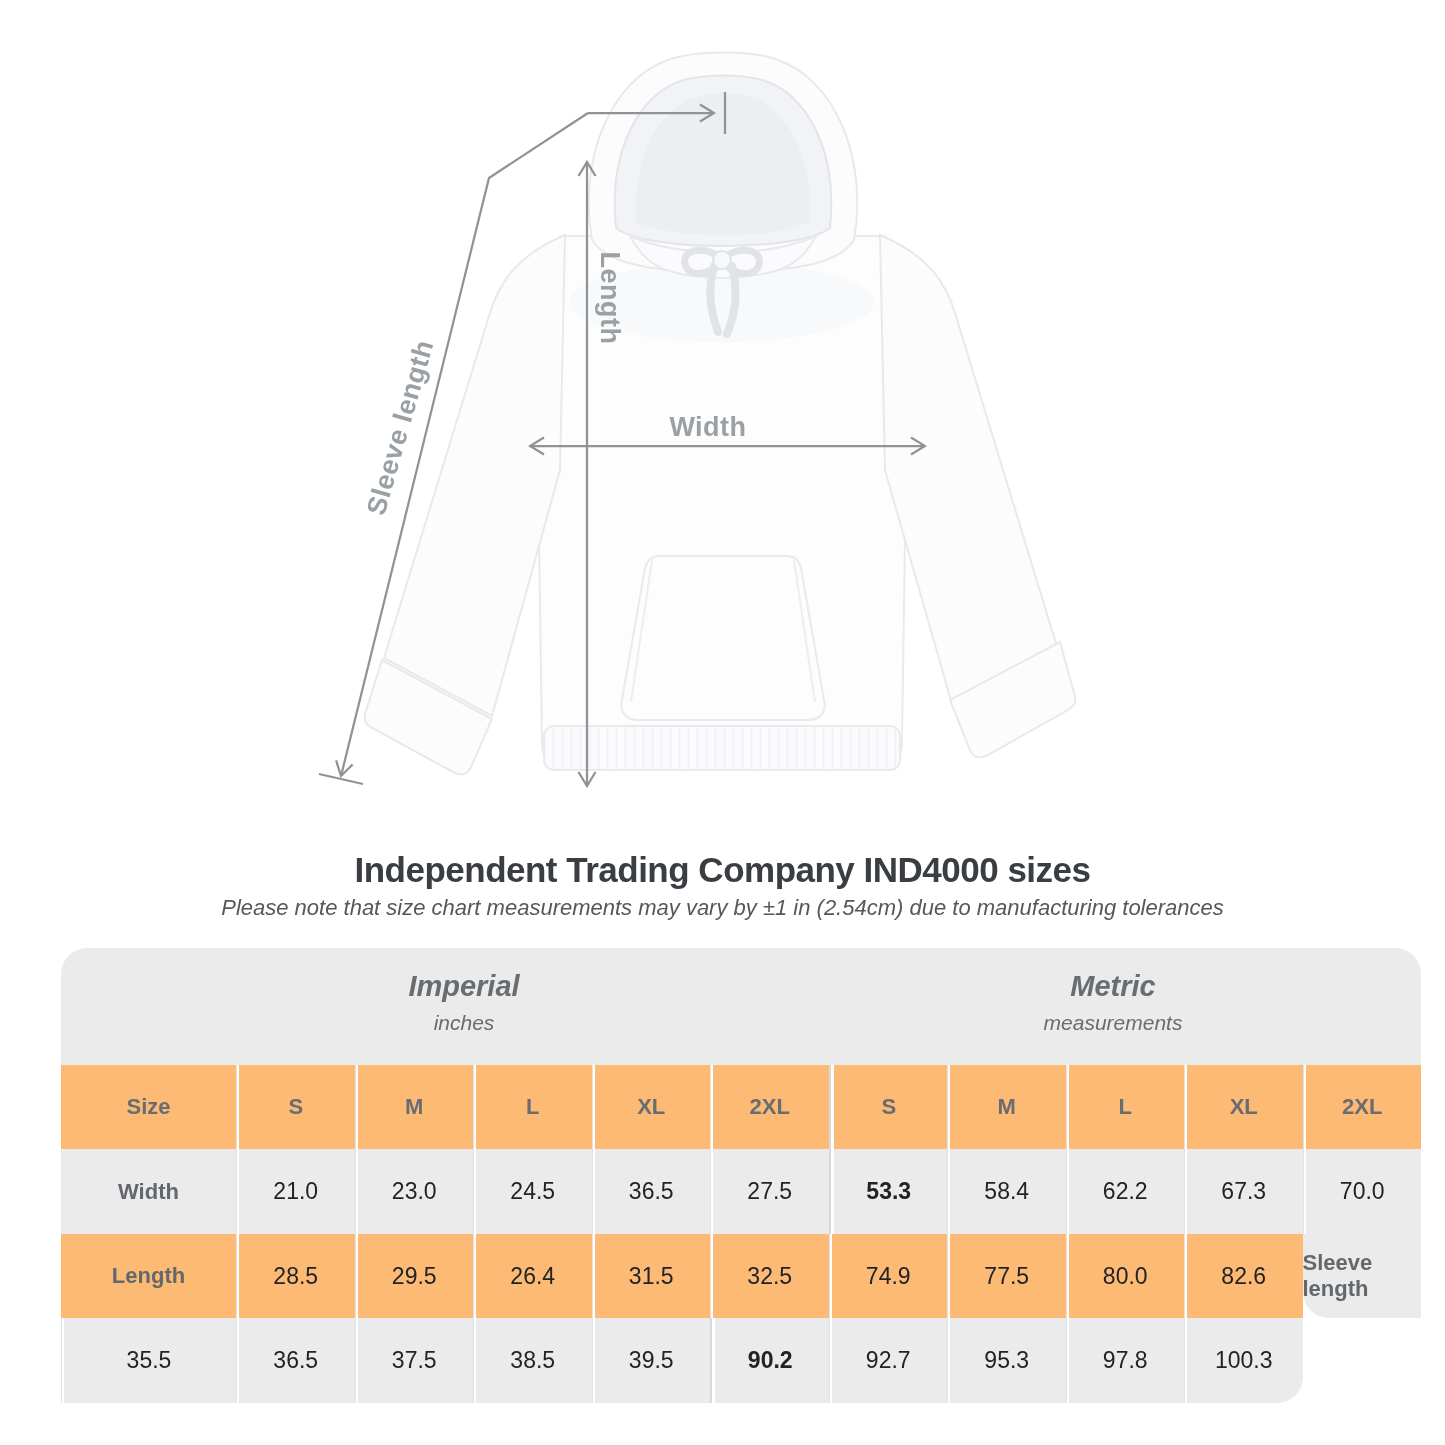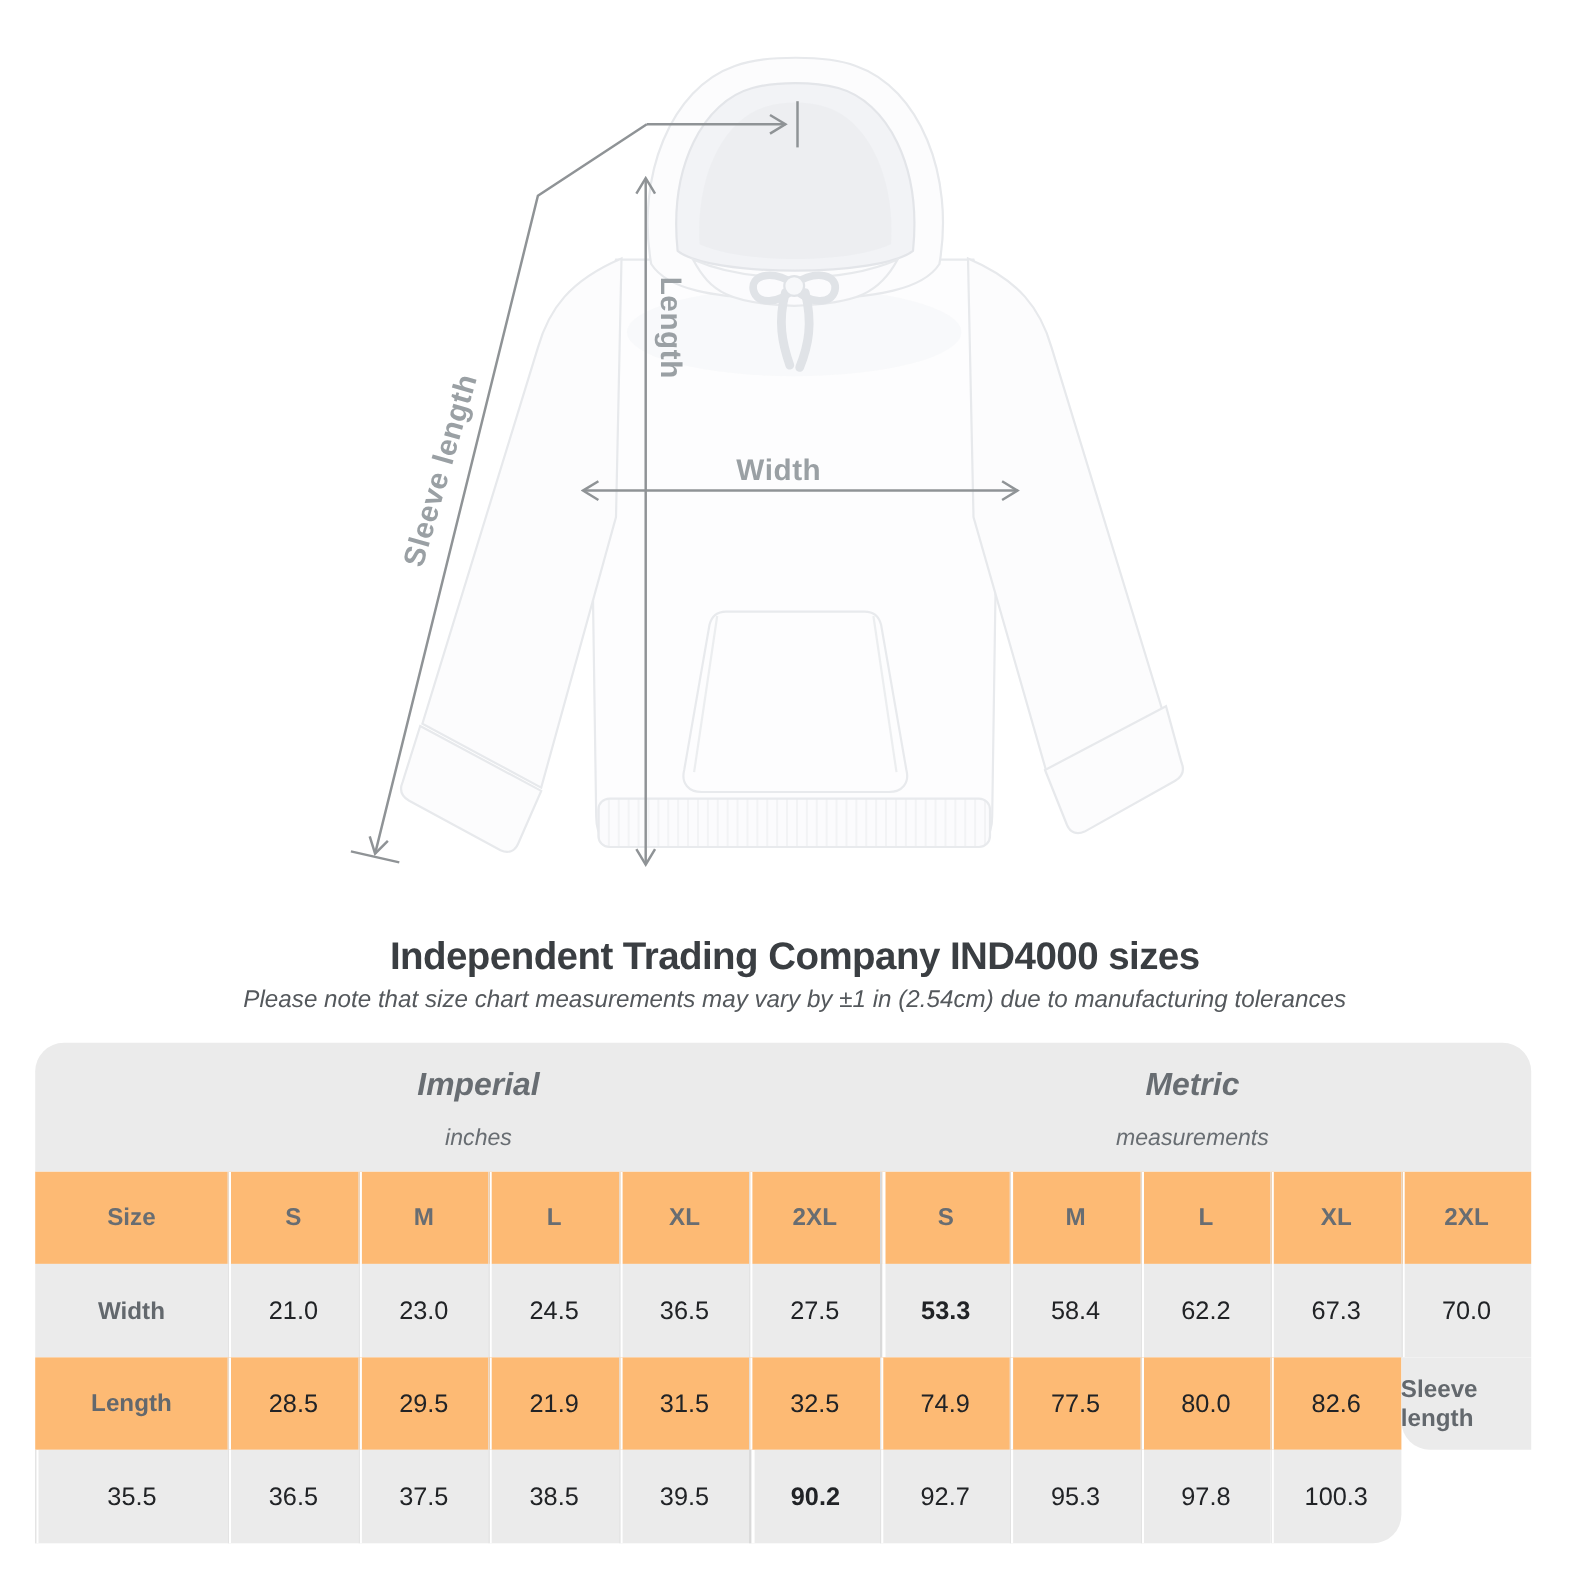--- a/index.html
+++ b/index.html
@@ -14,35 +14,35 @@
     position:absolute; left:0; top:850px; width:100%;
     text-align:center; font-size:35px; font-weight:bold; color:#3a3e42;
     letter-spacing:-0.5px;
   }
   .subtitle {
     position:absolute; left:0; top:895px; width:100%;
     text-align:center; font-size:22px; font-style:italic; color:#54585c;
   }
 
   .size-table {
-    position:absolute; left:32px; top:948px; width:1360px; height:455px;
+    position:absolute; left:61px; top:948px; width:1360px; height:455px;
     display:grid;
     grid-template-columns:175px repeat(10, 1fr);
     grid-template-rows:117px 84px 85px 84px 85px;
   }
   .band {
     grid-column:1 / -1; grid-row:1;
     background:#ebebeb; border-radius:26px 26px 0 0;
     position:relative;
   }
   .unit-stack { position:absolute; top:22px; transform:translateX(-50%); text-align:center; white-space:nowrap; }
   .unit-stack.imperial { left:403px; }
   .unit-stack.metric  { left:1052px; }
   .unit-name { font-weight:bold; font-style:italic; font-size:29px; color:#686d72; }
-  .unit-sub  { font-style:italic; font-size:21px; color:#686d72; margin-top:20px; }
+  .unit-sub  { font-style:italic; font-size:21px; color:#686d72; margin-top:8px; }
 
   .c { display:flex; align-items:center; justify-content:center; }
   .w { background:#fdba74; }
   .g { background:#ebebeb; }
   .v  { border-left:1px solid #e2e2e2; box-shadow:inset 2px 0 0 #ffffff; }
   .vm { border-left:2px solid #d9d9d9; box-shadow:inset 3px 0 0 #ffffff;font-weight:bold; }
   .hd  { font-weight:bold; font-size:22px; color:#686d72; }
   .lbl { font-weight:bold; font-size:22px; color:#63686d; }
   .val { font-size:23px; color:#212326; }
   .blc { border-bottom-left-radius:26px; }
@@ -153,21 +153,21 @@
     <div class="c g val v">27.5</div>
     <div class="c g val vm">53.3</div>
     <div class="c g val v">58.4</div>
     <div class="c g val v">62.2</div>
     <div class="c g val v">67.3</div>
     <div class="c g val v">70.0</div>
 
     <div class="c w lbl">Length</div>
     <div class="c w val v">28.5</div>
     <div class="c w val v">29.5</div>
-    <div class="c w val v">21.9</div>
+    <div class="c w val v">26.4</div>
     <div class="c w val v">31.5</div>
     <div class="c w val v">32.5</div>
     <div class="c w val v">74.9</div>
     <div class="c w val v">77.5</div>
     <div class="c w val v">80.0</div>
     <div class="c w val v">82.6</div>
 
     <div class="c g lbl blc">Sleeve length</div>
     <div class="c g val v">35.5</div>
     <div class="c g val v">36.5</div>

